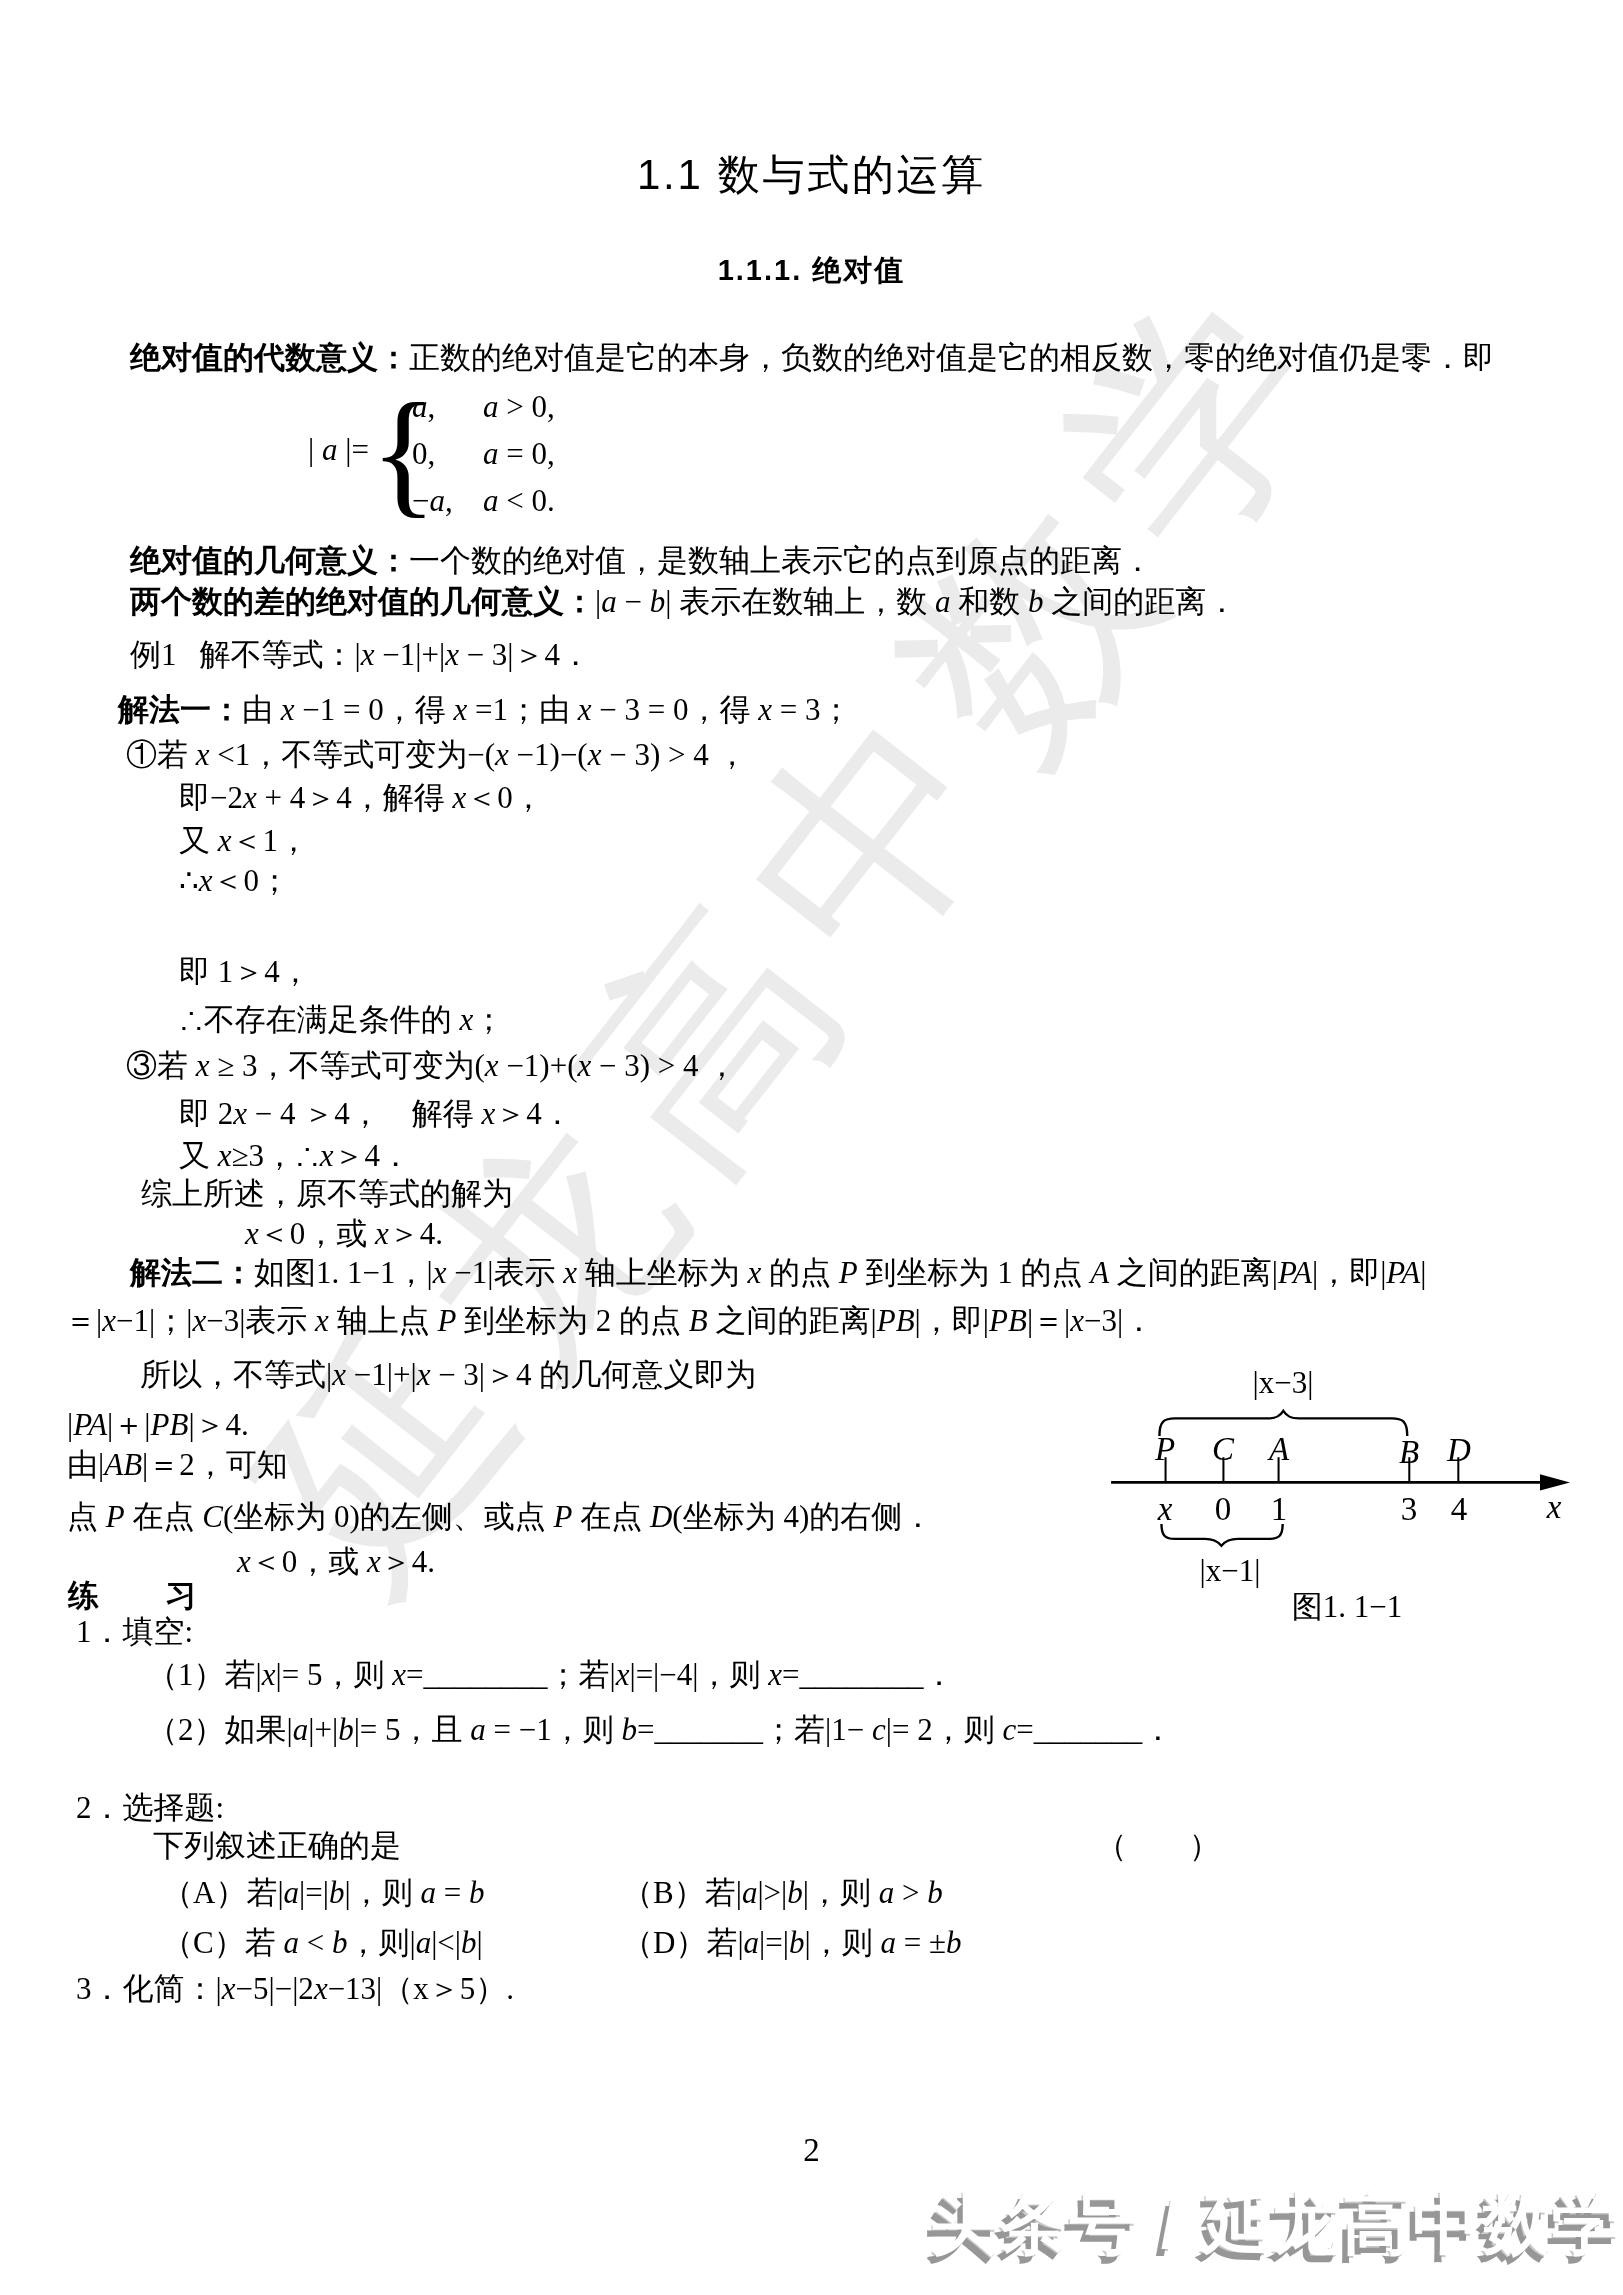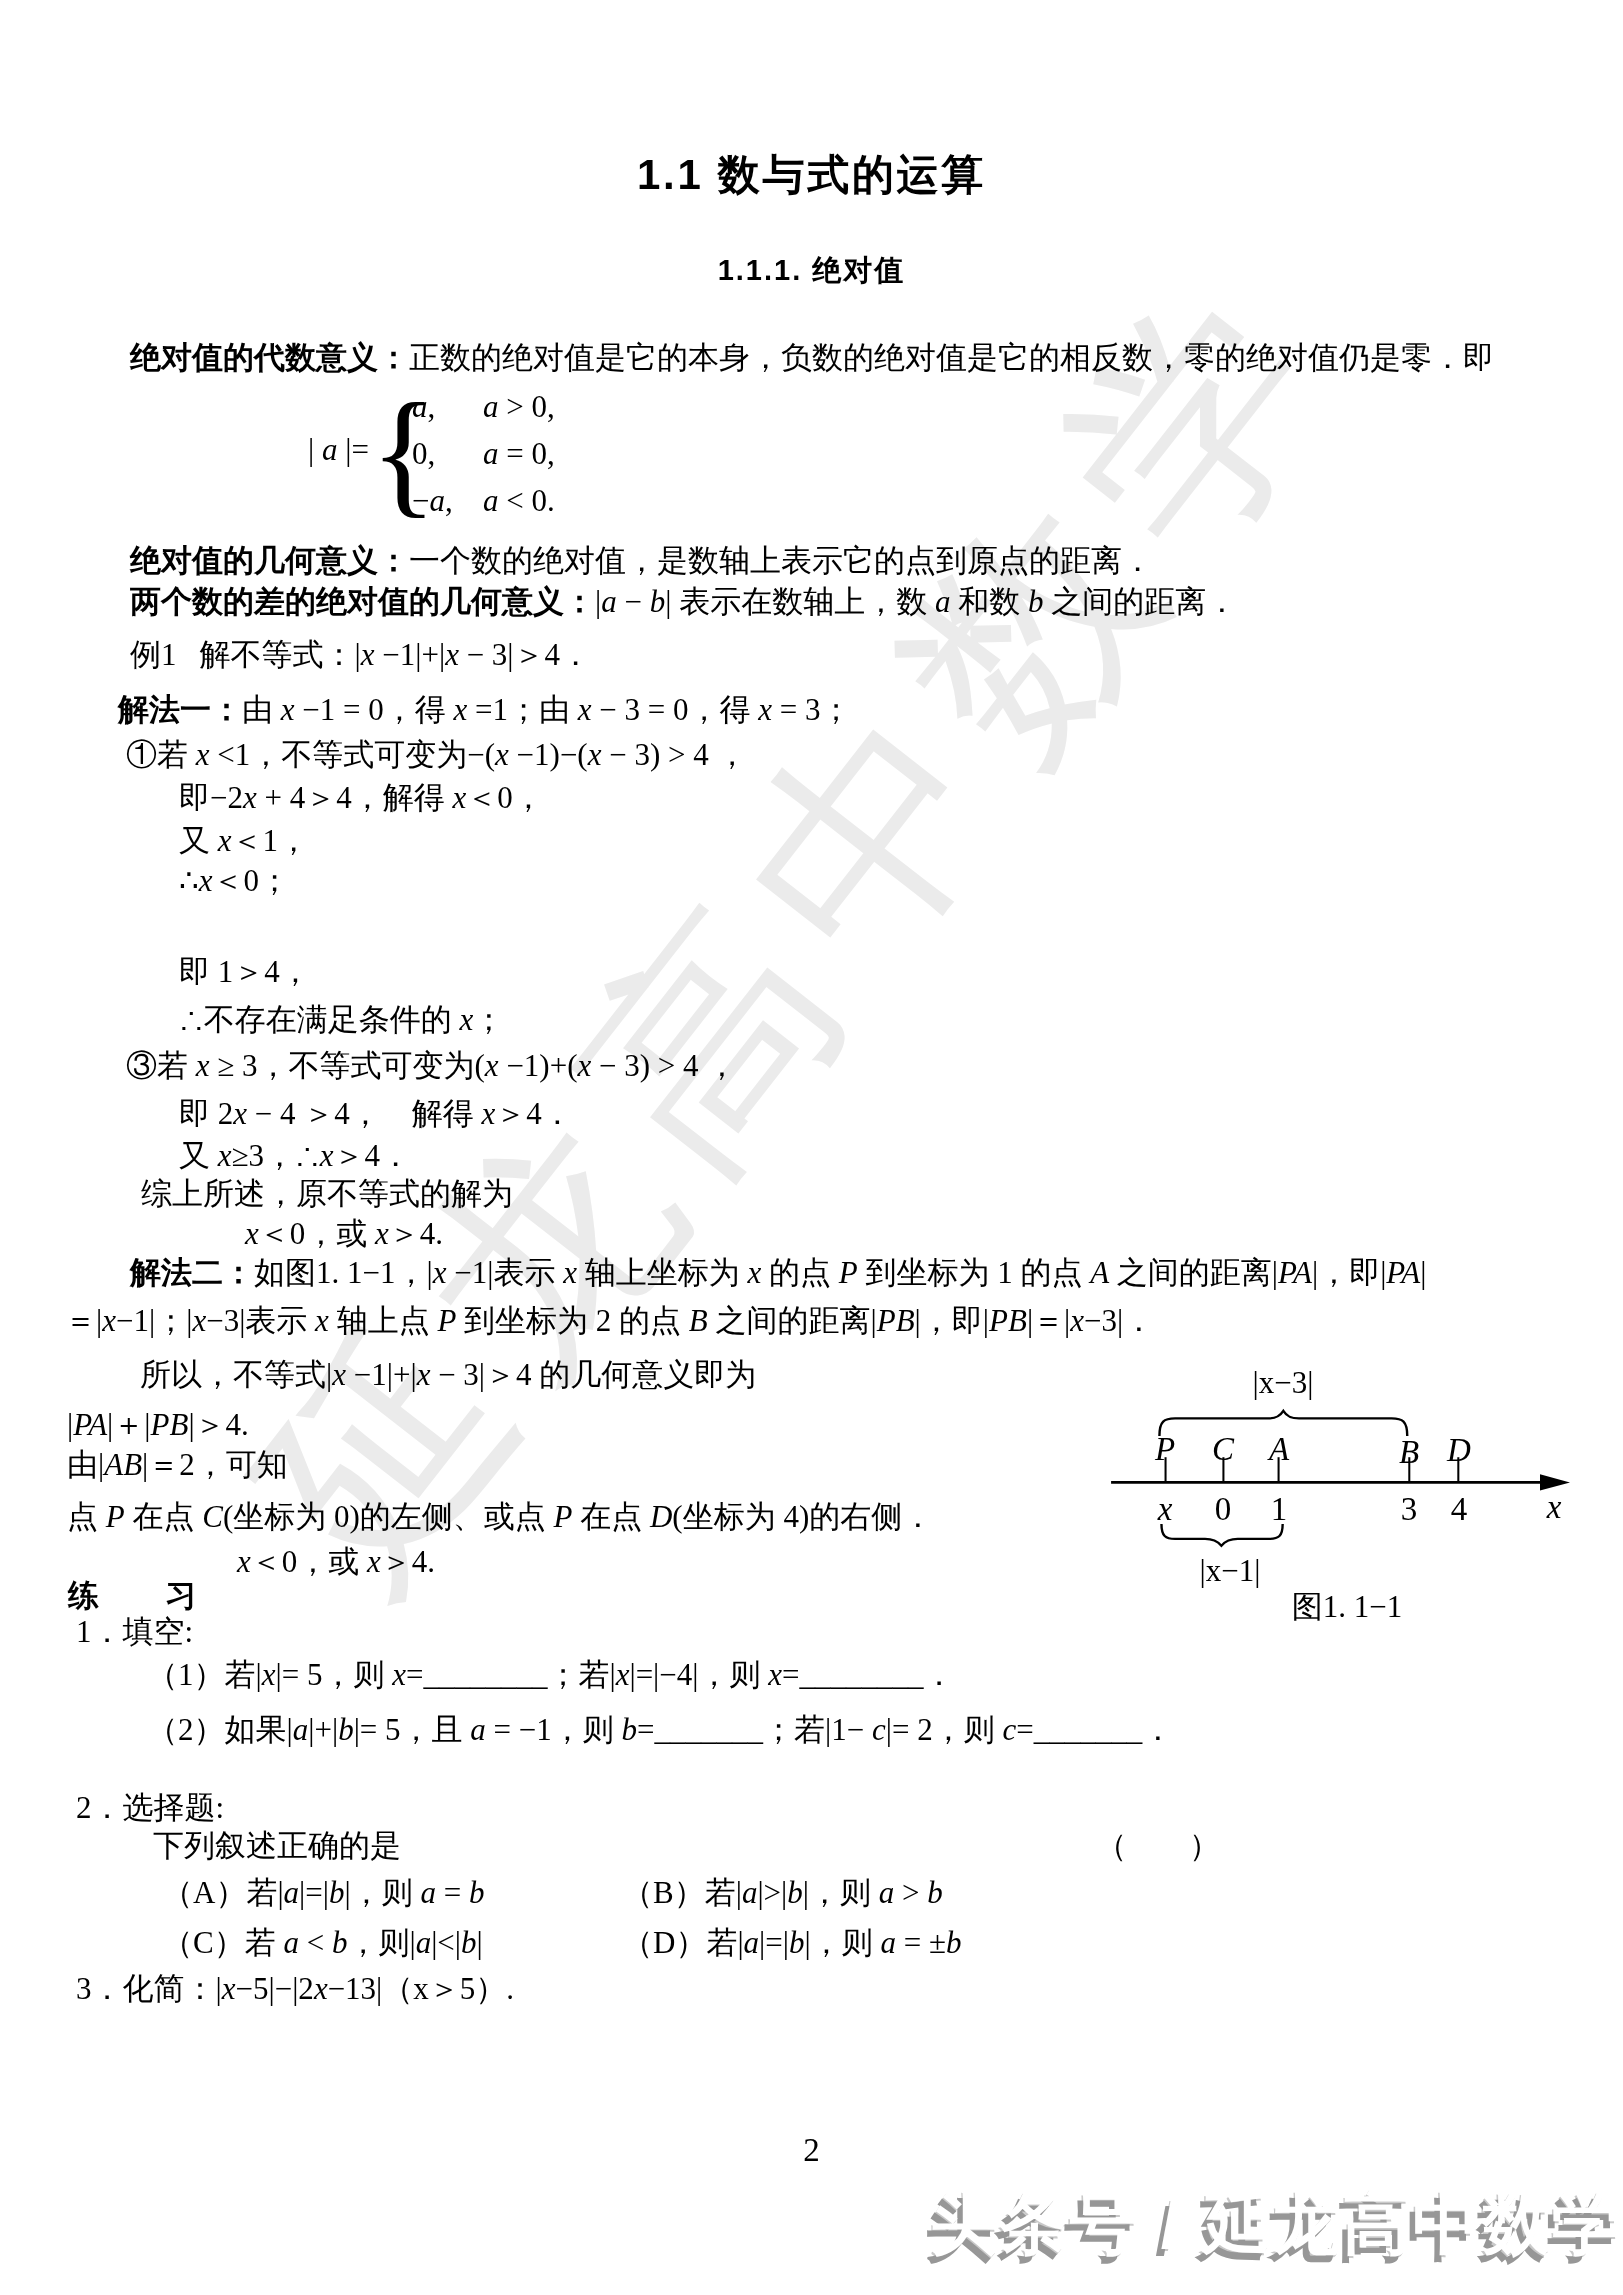--- a/index.html
+++ b/index.html
@@ -4,21 +4,21 @@
 <style>
   html,body{margin:0;padding:0;background:#888;}
   .page{
     position:relative;width:1623px;height:2295px;margin:0 auto;background:#ffffff;
     overflow:hidden;color:#000;
     font-family:"Liberation Serif","DejaVu Serif",serif;
   }
   .line{position:absolute;font-size:31px;line-height:40px;white-space:nowrap;z-index:2;}
   .lead{font-weight:700;font-family:"Liberation Sans","DejaVu Sans",sans-serif;}
   .title{top:151px;left:0;width:100%;text-align:center;font-size:42px;line-height:48px;
-         font-weight:700;font-family:"Liberation Sans","DejaVu Sans",sans-serif;letter-spacing:2.7px;}
+         font-weight:400;font-family:"Liberation Sans","DejaVu Sans",sans-serif;letter-spacing:2.7px;}
   .subtitle{top:250px;left:0;width:100%;text-align:center;font-size:29px;line-height:41px;
          font-weight:700;font-family:"Liberation Sans","DejaVu Sans",sans-serif;letter-spacing:2px;}
   
   .fx-lhs{left:308px;top:430px;}
   .fx-brace{position:absolute;left:370px;top:379px;font-size:140px;line-height:145px;z-index:2;font-weight:400;}
   .fx-row{left:412px;}
   .fx-val{display:inline-block;min-width:71px;}
   
   .wm-diagonal{
     position:absolute;left:801px;top:931px;z-index:1;

